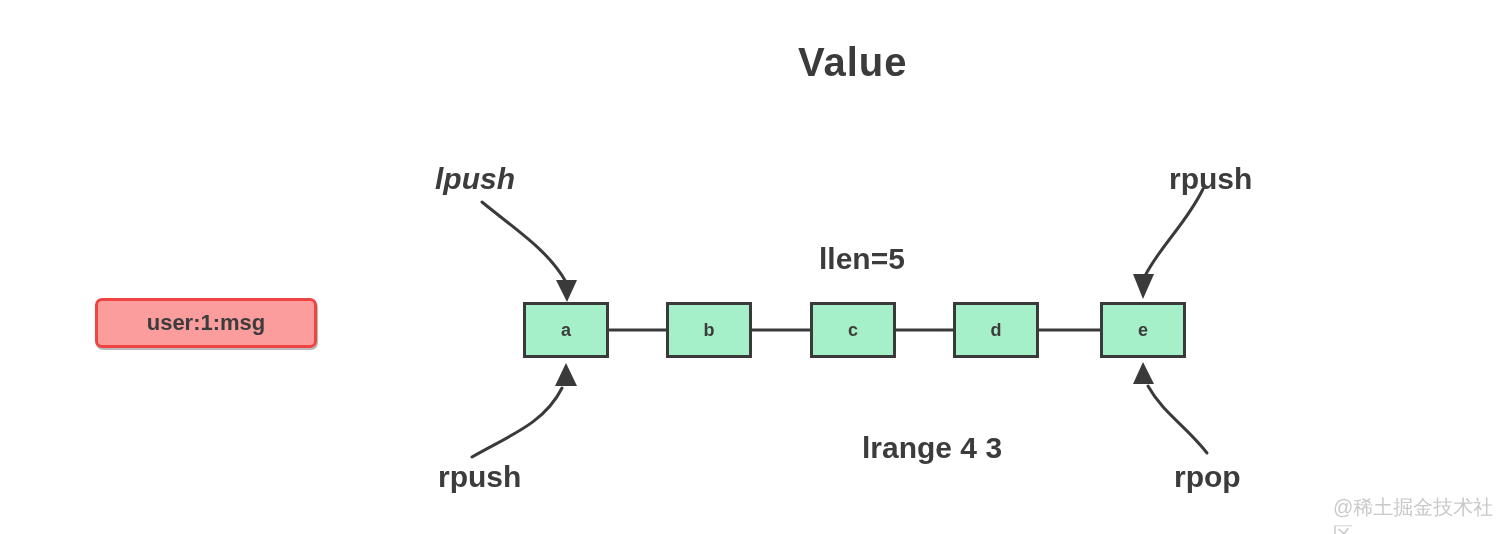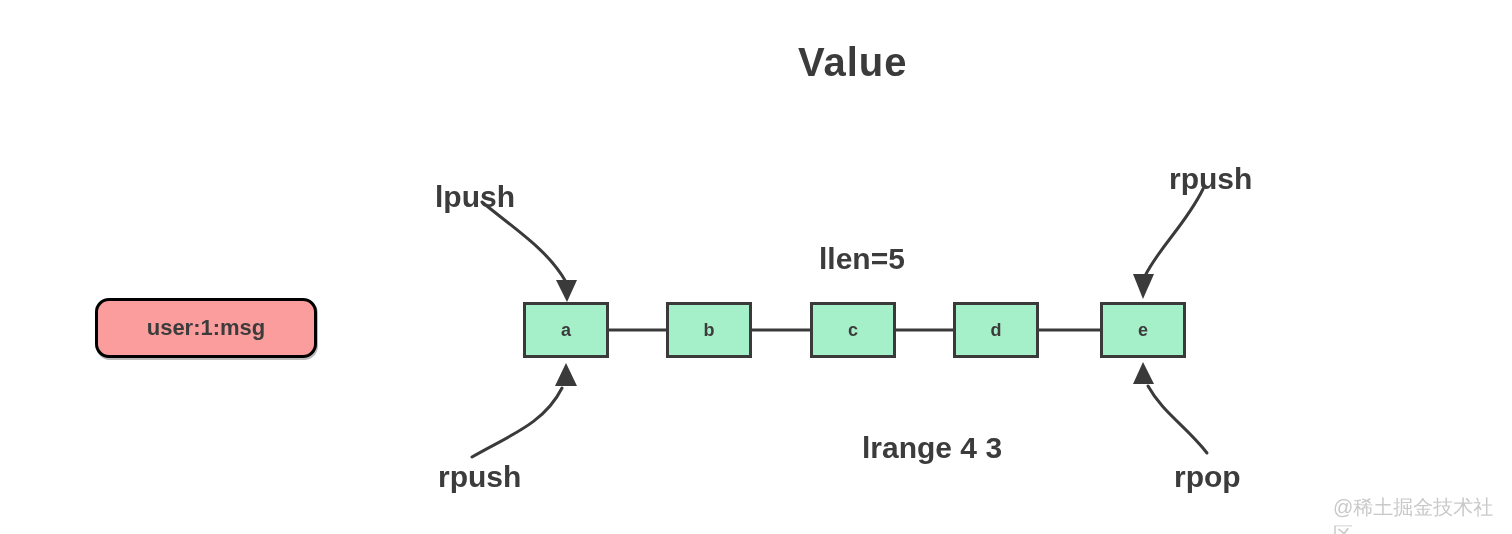--- a/index.html
+++ b/index.html
@@ -17,24 +17,24 @@
     font-weight: bold;
     color: #3b3b3b;
     letter-spacing: 1px;
   }
   .heading-key   { left: 180px; top: 40px; }
   .heading-value { left: 798px; top: 40px; }
 
   .key-box {
     position: absolute;
     left: 95px; top: 298px;
-    width: 222px; height: 60px;
+    width: 222px; height: 50px;
     background: #fb9d9d;
-    border: 3px solid #000000;
-    border-radius: 14px;
+    border: 3px solid #ef4444;
+    border-radius: 7px;
     box-sizing: border-box;
     display: flex;
     align-items: center;
     justify-content: center;
     box-shadow: 1px 2px 0 rgba(58,58,58,0.35);
   }
   .key-box-label {
     font-size: 22px;
     font-weight: bold;
     color: #3c3c3c;
@@ -61,21 +61,21 @@
   .node-c { left: 810px; }
   .node-d { left: 953px; }
   .node-e { left: 1100px; }
 
   .op-label, .annotation {
     position: absolute;
     font-size: 30px;
     font-weight: bold;
     color: #3c3c3c;
   }
-  .label-lpush  { left: 435px;  top: 180px; }
+  .label-lpush  { left: 435px;  top: 162px; font-style: italic; }
   .label-rpush  { left: 1169px; top: 162px; }
   .label-lpop   { left: 438px;  top: 460px; }
   .label-rpop   { left: 1174px; top: 460px; }
   .label-llen   { left: 819px;  top: 218px; margin-top: 24px; }
   .label-lrange { left: 862px;  top: 431px; }
 
   .arrow-layer {
     position: absolute;
     left: 0; top: 0;
     pointer-events: none;

